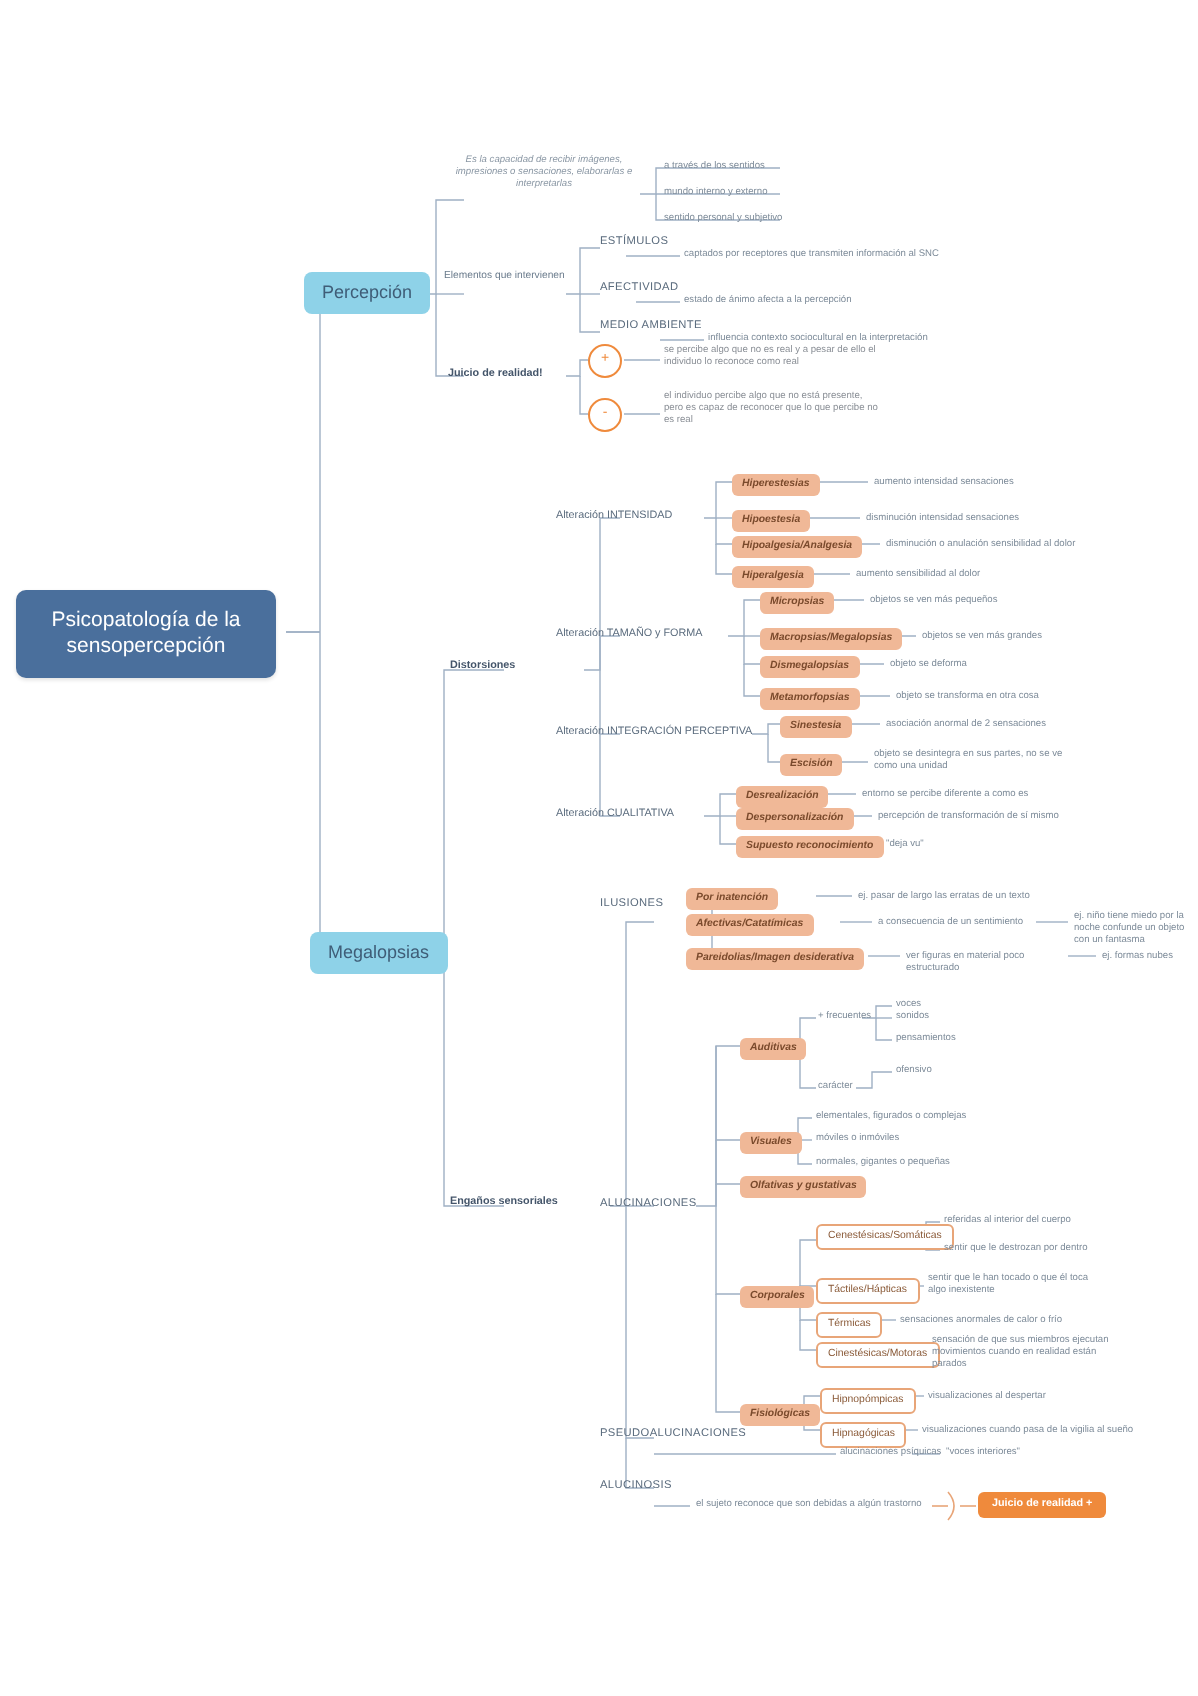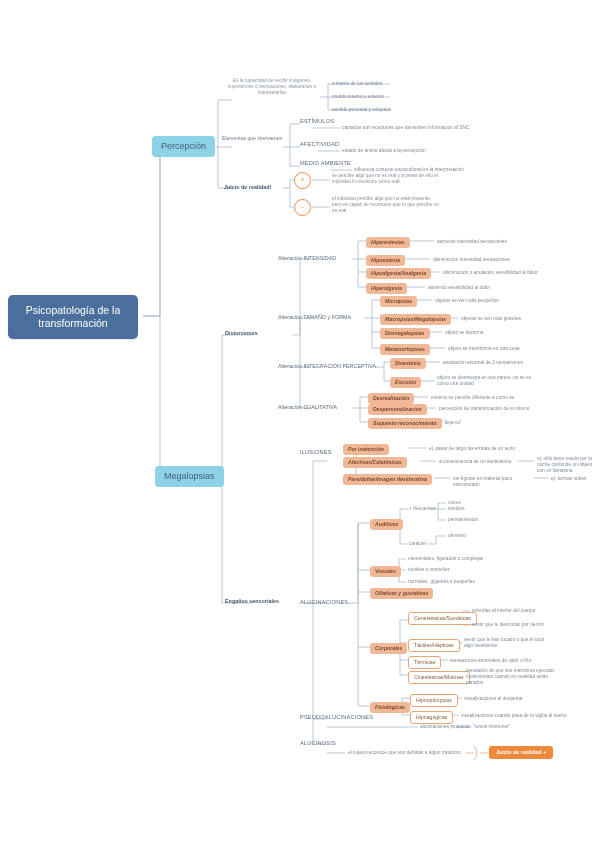--- a/index.html
+++ b/index.html
@@ -260,21 +260,21 @@
 
     <line x1="327" y1="727" x2="418" y2="727"></line>
     <line x1="456" y1="727" x2="470" y2="727"></line>
 
     <line x1="327" y1="753" x2="345" y2="753"></line>
     <path class="orange" d="M466 753 L474 753"></path>
     <path class="orange" d="M474 746 Q480 753 474 760"></path>
     <path class="orange" d="M480 753 L488 753"></path>
   </svg>
 
-  <div class="node root" style="left:8px; top:295px;">Psicopatología de la transformación</div>
+  <div class="node root" style="left:8px; top:295px;">Psicopatología de la sensopercepción</div>
 
   <div class="node pill-blue" style="left:152px; top:136px;">Percepción</div>
 
   <div class="node desc-it w100" style="left:222px; top:78px;">Es la capacidad de recibir imágenes, impresiones o sensaciones, elaborarlas e interpretarlas</div>
 
   <div class="node desc w80" style="left:332px; top:81px;">a través de los sentidos</div>
   <div class="node desc w80" style="left:332px; top:94px;">mundo interno y externo</div>
   <div class="node desc w90" style="left:332px; top:107px;">sentido personal y subjetivo</div>
 
   <div class="node lbl" style="left:222px; top:135px;">Elementos que intervienen</div>

